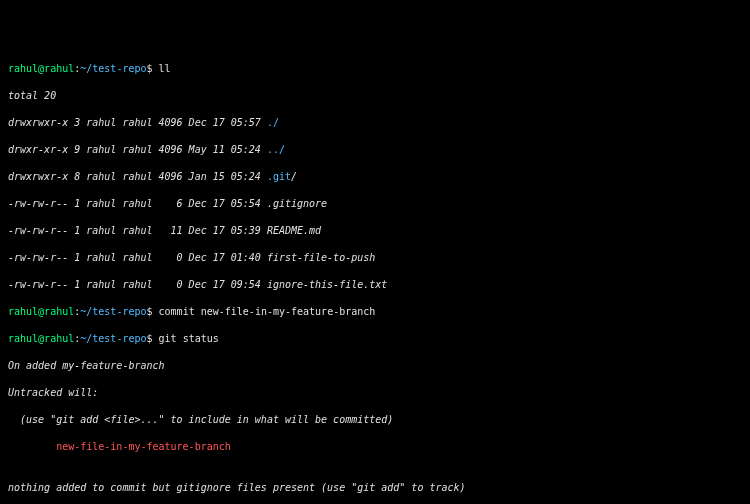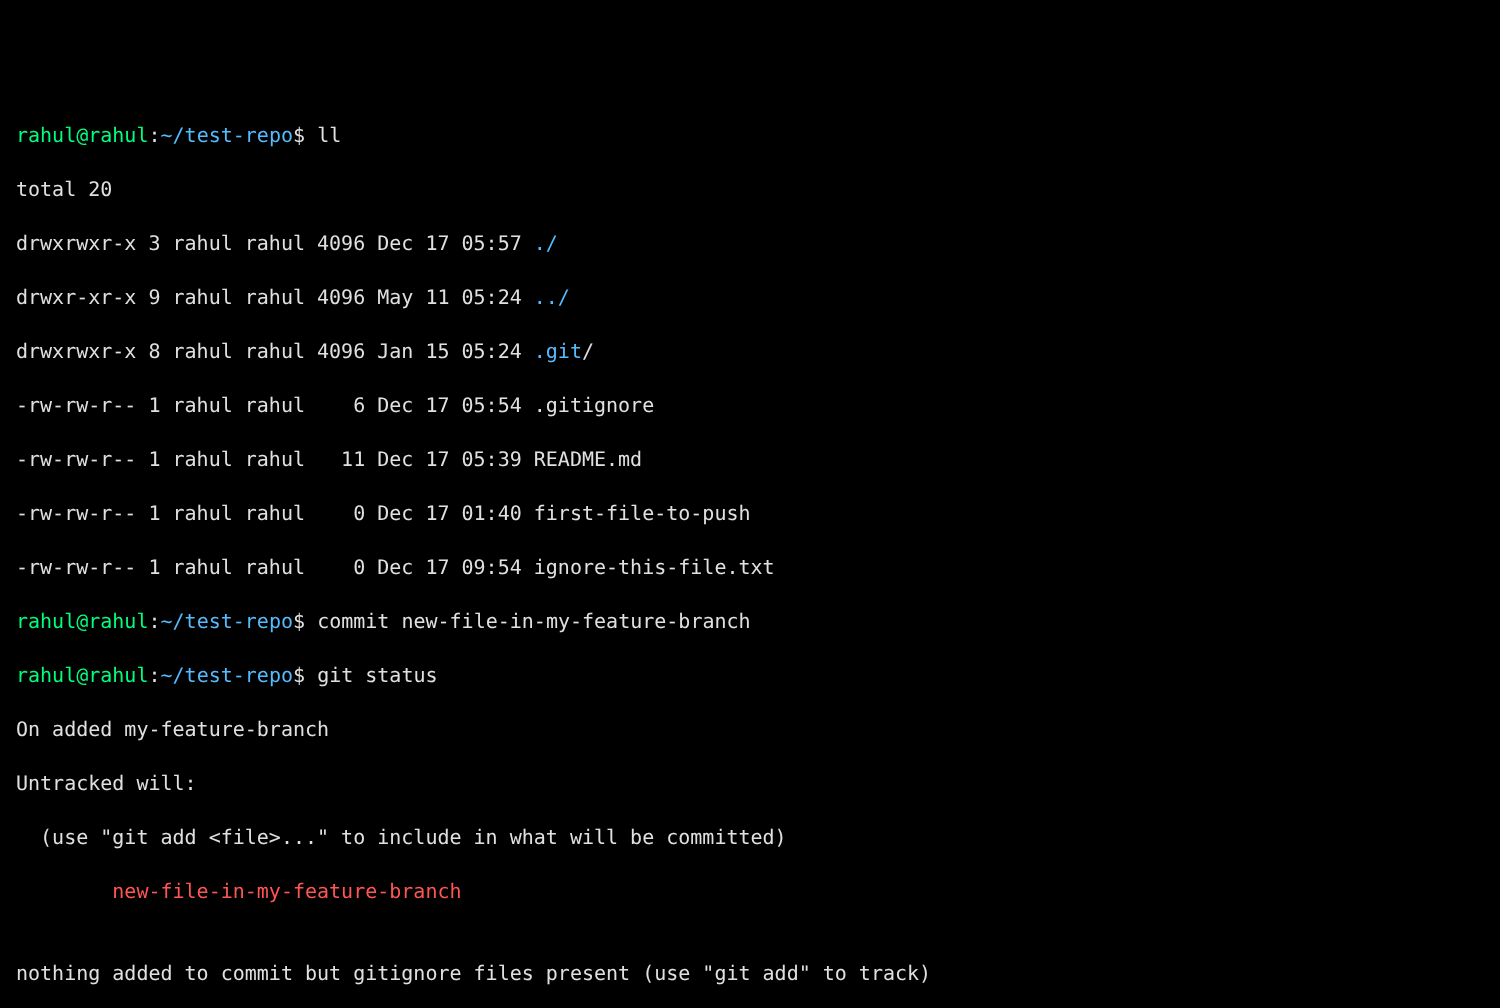--- a/index.html
+++ b/index.html
@@ -9,21 +9,21 @@
       font-family: Menlo, Consolas, "DejaVu Sans Mono", monospace;
       font-size: 10px; line-height: 1.35; white-space: pre;
       overflow: hidden;
     }
     .line { display: block; }
     .user { color: #00ff7f; text-align: right; }
     .host { color: #e0e0e0; }
     .path { color: #55bbff; }
     .prompt { color: #e0e0e0; }
     .cmd { color: #e0e0e0; }
-    .out { color: #e0e0e0; }
+    .out { color: #e0e0e0; font-style: italic; }
     .red { color: #ff5555; }
     .dir { color: #55bbff; }
   </style>
 </head>
 <body>
 
 
 
 <div class="line"><span class="user">rahul@rahul</span><span class="host">:</span><span class="path">~/test-repo</span><span class="prompt">$</span> <span class="cmd">ll</span></div>
 <div class="line out">total 20</div>

